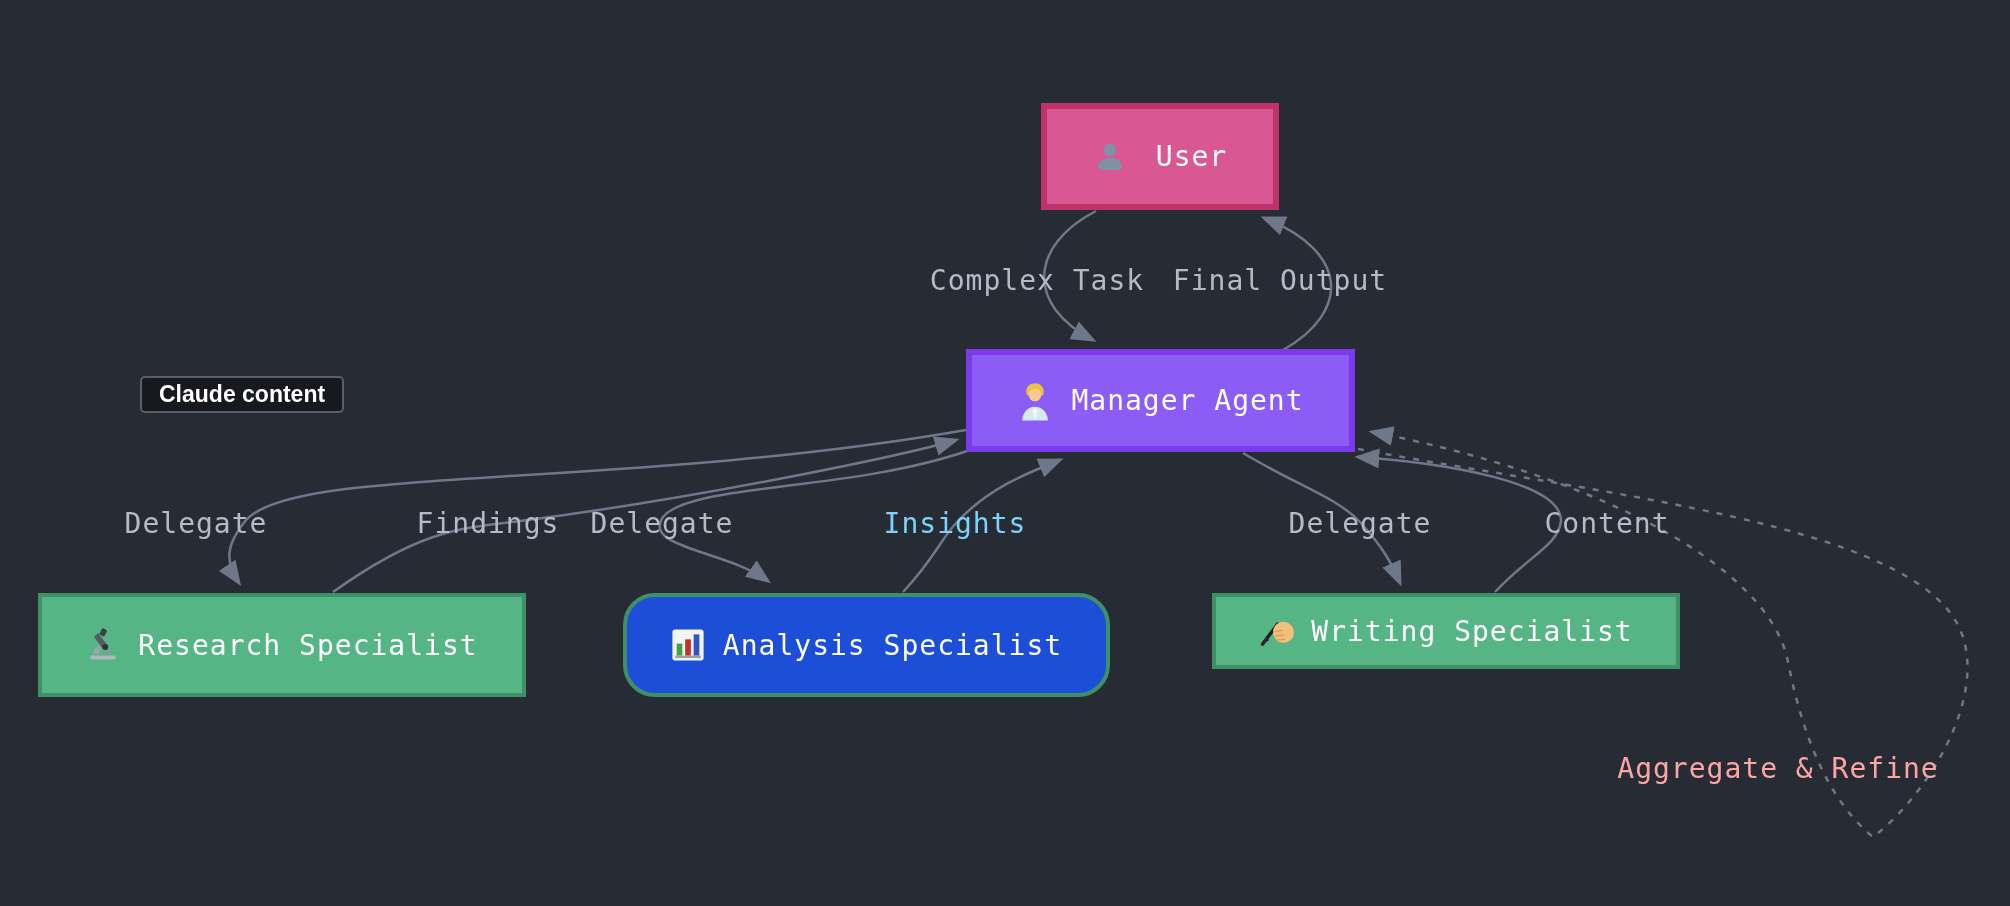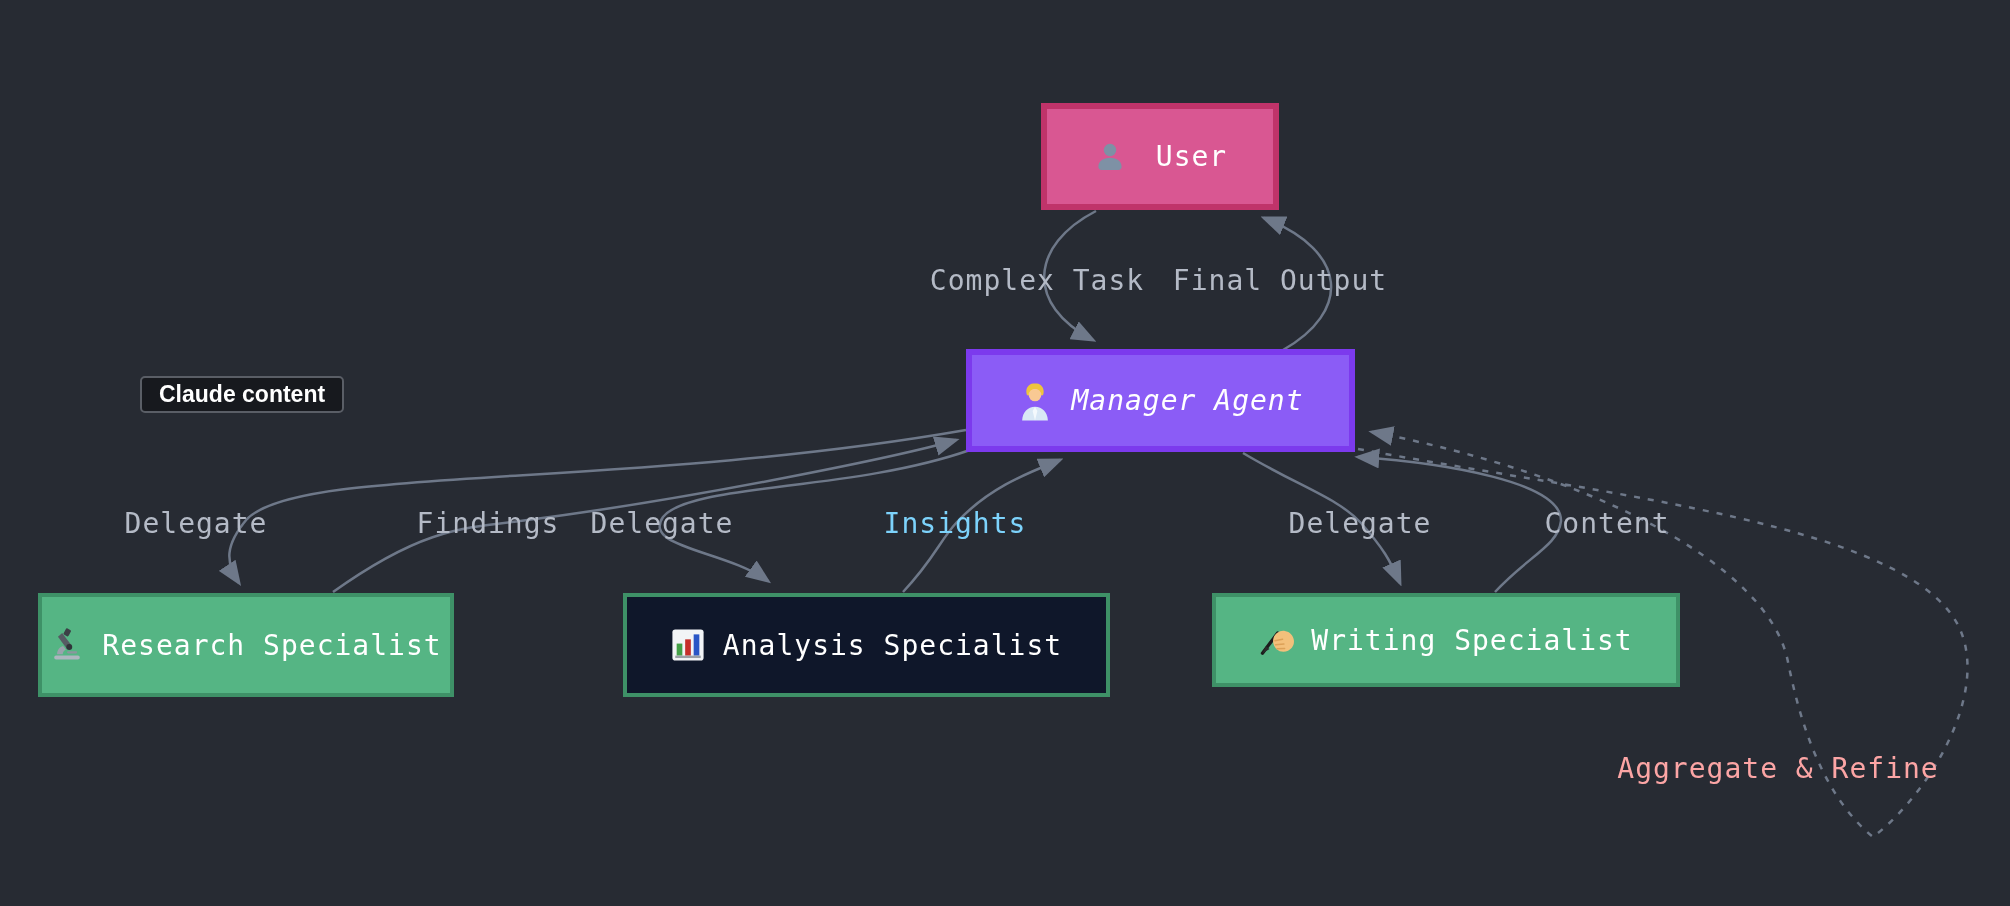--- a/index.html
+++ b/index.html
@@ -6,24 +6,24 @@
   body{width:2010px;height:906px;overflow:hidden;font-family:"DejaVu Sans Mono",monospace;}
   .canvas{position:relative;width:2010px;height:906px;background:#272b33;}
   svg.edge-layer{position:absolute;left:0;top:0;width:2010px;height:906px;pointer-events:none;}
   path.edge{fill:none;stroke-width:2.5px;}
   path.edge.dashed{stroke-dasharray:6 8;}
   .node{position:absolute;display:flex;align-items:center;justify-content:center;gap:18px;
         box-sizing:border-box;border-style:solid;font-size:28px;letter-spacing:1px;
         font-family:"DejaVu Sans Mono",monospace;}
   .node .icon{display:flex;align-items:center;justify-content:center;}
   .node-user{left:1041px;top:103px;width:238px;height:107px;border-width:6px;gap:29px;}
-  .node-manager{left:966px;top:349px;width:389px;height:103px;border-width:6px;font-style:italic;}
-  .node-research{left:38px;top:593px;width:416px;height:104px;border-width:4px;}
+  .node-manager{left:966px;top:349px;width:389px;height:103px;border-width:6px;}
+  .node-research{left:38px;top:593px;width:488px;height:104px;border-width:4px;}
   .node-analysis{left:623px;top:593px;width:487px;height:104px;border-width:4px;}
-  .node-writing{left:1212px;top:593px;width:468px;height:94px;border-width:4px;gap:16px;}
+  .node-writing{left:1212px;top:593px;width:468px;height:76px;border-width:4px;gap:16px;}
   .edge-label{position:absolute;transform:translate(-50%,-50%);white-space:nowrap;
         font-size:28px;letter-spacing:1px;font-family:"DejaVu Sans Mono",monospace;}
   .lbl-complex{left:1037px;top:280px;text-align:center;}
   .lbl-final{left:1280px;top:280px;}
   .lbl-delegate1{left:196px;top:523px;}
   .lbl-findings{left:488px;top:523px;}
   .lbl-delegate2{left:662px;top:523px;}
   .lbl-insights{left:955px;top:523px;}
   .lbl-delegate3{left:1360px;top:523px;}
   .lbl-content{left:1607px;top:523px;}
@@ -95,21 +95,21 @@
         <path d="M8.6 3.6l6.4 8.4-3.1 2.6L5.6 6.2z" fill="#565b63"></path>
         <circle cx="13.6" cy="13.4" r="2.1" fill="#2f3338"></circle>
         <path d="M5 18.6c0-3.1 2-5.4 4.2-5.9l2 2.5c-1.6 1-2.2 2.1-2.2 3.4z" fill="#9aa3ad"></path>
         <rect x="12" y="16.4" width="7.2" height="1.6" rx="0.8" fill="#8d959e"></rect>
         <rect x="3" y="19.4" width="18" height="2.8" rx="1.3" fill="#aeb6bf"></rect>
       </svg>
     </span>
     <span>Research Specialist</span>
   </div>
 
-  <div class="node node-analysis" style="background: #0f172a; border-color: rgb(62, 145, 103); color: rgb(255, 255, 255);">
+  <div class="node node-analysis" style="background: #1d4ed8; border-color: rgb(62, 145, 103); color: rgb(255, 255, 255); border-radius: 32px;">
     <span class="icon">
       <svg width="34" height="34" viewBox="0 0 24 24">
         <rect x="1" y="1" width="22" height="22" rx="2" fill="#f2f4f6"></rect>
         <rect x="4" y="11" width="4" height="8.5" fill="#43a047"></rect>
         <rect x="10" y="8" width="4" height="11.5" fill="#c62f2a"></rect>
         <rect x="16" y="4.5" width="4" height="15" fill="#2a56c6"></rect>
         <rect x="3" y="19.5" width="18" height="1.7" fill="#9aa0a6"></rect>
       </svg>
     </span>
     <span>Analysis Specialist</span>

